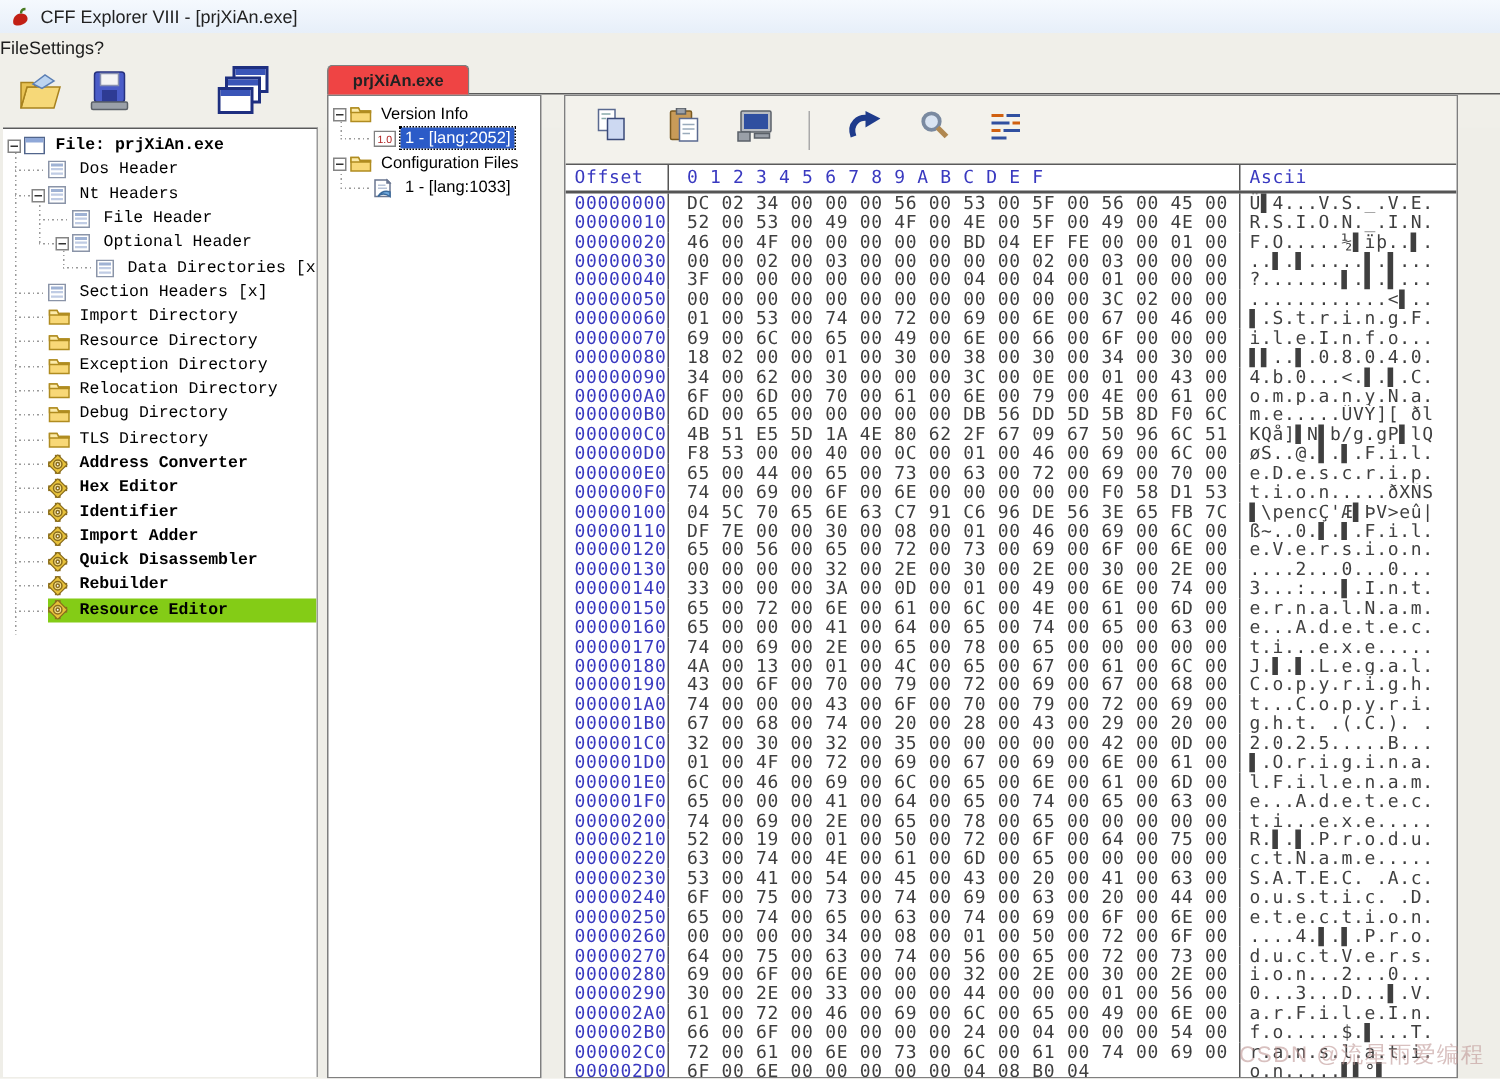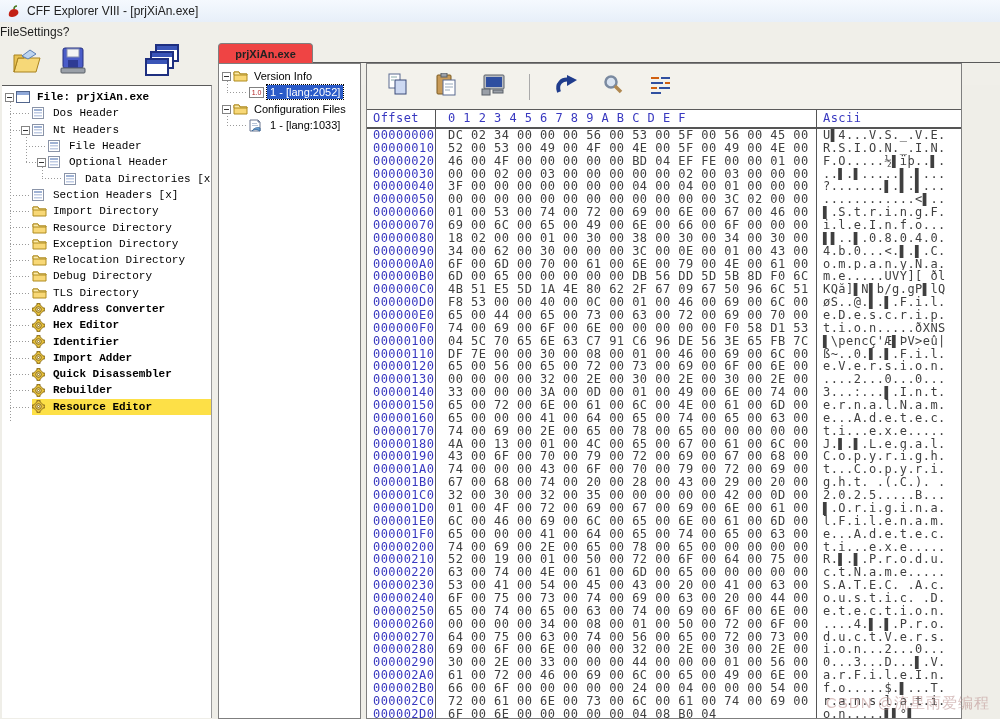--- a/index.html
+++ b/index.html
@@ -19,35 +19,35 @@
   #clientline{position:absolute;left:218px;top:62px;width:782px;height:1px;background:#5a5a5a;}
 
   
   #left-panel{position:absolute;left:2px;top:85px;width:210px;height:633px;background:#fff;
     border-top:1px solid #5a5a5a;border-right:1px solid #9a9a9a;box-sizing:border-box;overflow:hidden;font-family:Liberation Mono, monospace;}
   #tab{position:absolute;left:218px;top:43px;width:95px;height:20px;background:#ef4444;
     border:1px solid #7f7f7f;border-bottom:none;border-radius:4px 4px 0 0;box-sizing:border-box;
     display:flex;align-items:center;justify-content:center;font-size:11px;font-weight:bold;color:#222;z-index:3;}
   #mid-panel{position:absolute;left:218px;top:63px;width:143px;height:656px;background:#fff;
     border:1px solid #7f7f7f;box-sizing:border-box;overflow:hidden;}
-  #hex-panel{position:absolute;left:366px;top:63px;width:596px;height:656px;background:#fff;
+  #hex-panel{position:absolute;left:376px;top:63px;width:596px;height:656px;background:#fff;
     border:1px solid #7f7f7f;box-sizing:border-box;overflow:hidden;}
 
   
   .tree{position:relative;padding-top:3px;font-size:11px;color:#000;}
   .trow{position:relative;display:flex;align-items:center;height:16.3px;white-space:nowrap;cursor:default;}
   .trow::before{content:"";position:absolute;top:8px;height:1px;width:20px;
     left:calc(16px*var(--lv) - 8px);
     background-image:repeating-linear-gradient(to right,#9a9a9a 0 1px,transparent 1px 3px);}
   .trow.noconn::before{display:none;}
   .trow .inner{display:flex;align-items:center;flex:1;height:100%;}
   .trow .ticon{width:15px;height:14px;flex:none;margin-right:3px;display:inline-flex;align-items:center;}
   .trow .lbl{padding:1px 3px;}
   .trow.bold .lbl{font-weight:bold;}
-  .trow.selL .inner{background:#fde047;}
+  .trow.selL .inner{background:#84cc16;}
   .trow.selD .lbl{background:#2B5BC8;color:#fff;outline:1px dotted #000;}
   .expander{position:absolute;top:4px;width:9px;height:9px;background:#fff;border:1px solid #848484;box-sizing:border-box;z-index:2;}
   .expander::after{content:"";position:absolute;left:1px;top:3px;width:5px;height:1px;background:#333;}
   .vtrunk{position:absolute;width:1px;
     background-image:repeating-linear-gradient(to bottom,#9a9a9a 0 1px,transparent 1px 3px);}
 
   
   #hex-toolbar{height:45px;background:#F3F2EC;border-bottom:1px solid #5a5a5a;
     display:flex;align-items:center;padding-left:18px;}
   #hex-toolbar .hbtn{width:26px;height:26px;margin-right:22px;display:flex;align-items:center;justify-content:center;}

